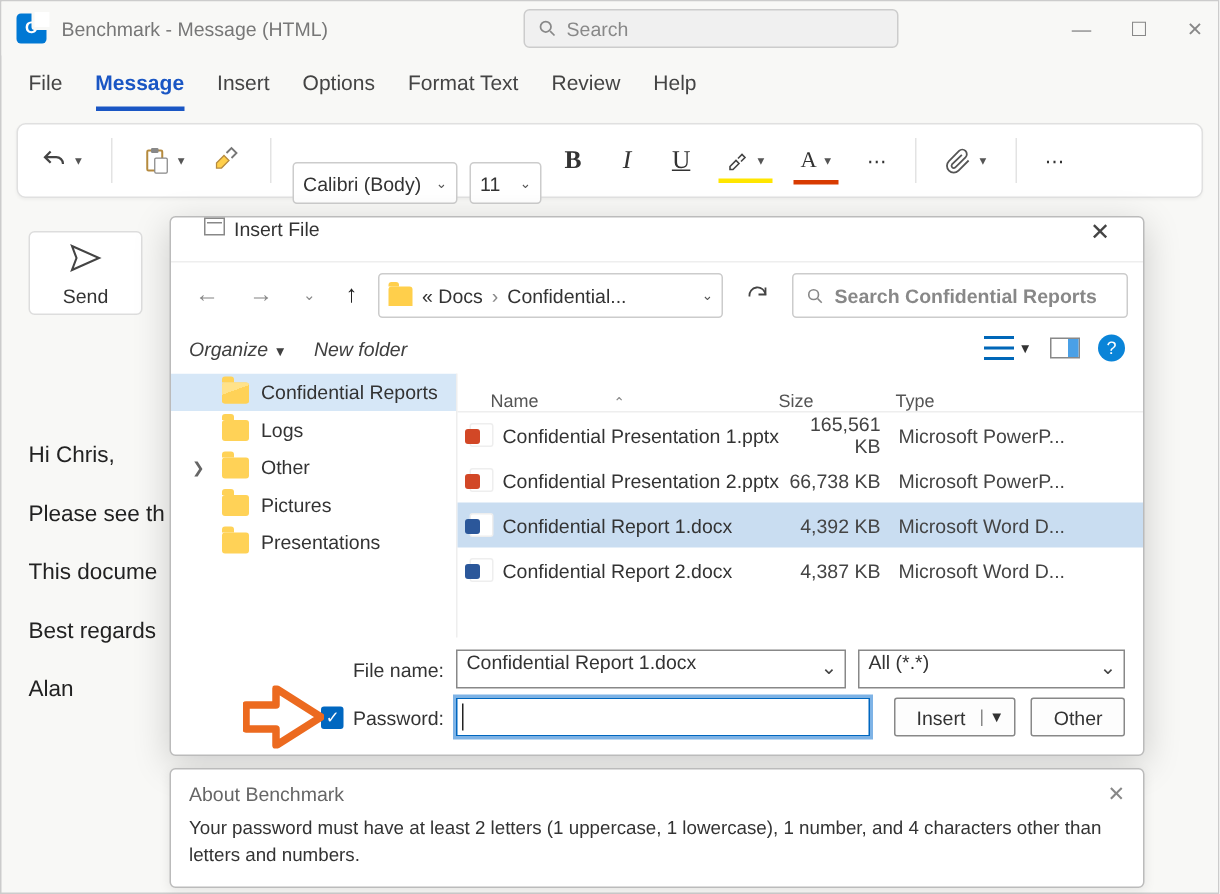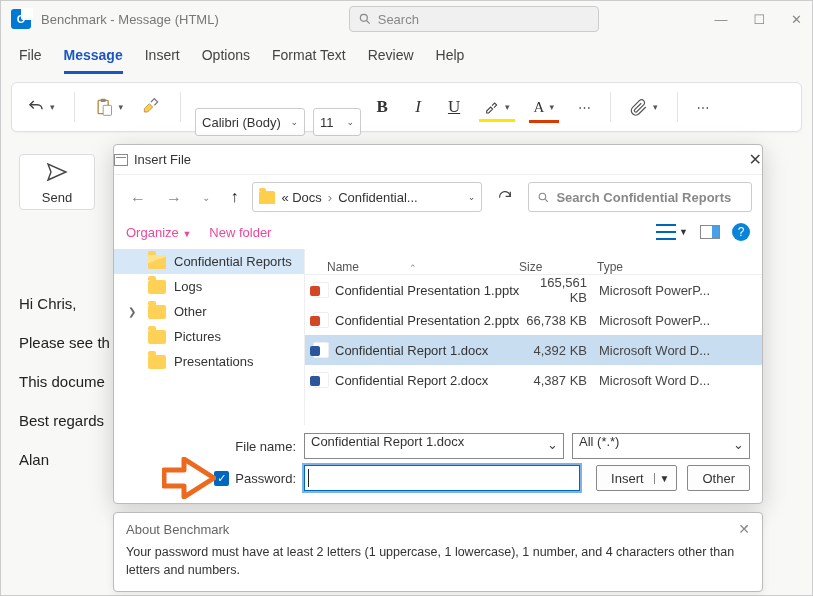--- a/index.html
+++ b/index.html
@@ -31,38 +31,38 @@
   .hl-red::after{ background:#d83b01;}
 
   .body-area { position:relative; margin: 12px 12px 0 12px; }
   .send-box { position:absolute; left:6px; top:10px; width:76px; height:56px; border:1px solid #ddd; background:#fff; border-radius:4px; display:flex; flex-direction:column; align-items:center; justify-content:center; gap:6px;}
   .send-box svg { width:24px; height:24px; }
   .mail-text { position:absolute; left:6px; top:140px; font-size:15px; color:#222; line-height:2.6;}
   .mail-text p { margin: 0;}
 
   
   .dialog { position:absolute; left:100px; top:0px; width:650px; height:360px; background:#fff; border:1px solid #bbb; border-radius:4px; box-shadow:0 6px 24px rgba(0,0,0,.18); }
-  .dlg-title { display:flex; align-items:center; height:30px; padding:0 0; border-bottom:1px solid #eee;}
+  .dlg-title { display:flex; align-items:flex-start; height:30px; padding:0 22px; border-bottom:1px solid #eee;}
   .dlg-title .lbl { font-size:13px; margin-left:6px;}
   .dlg-title .close { margin-left:auto; font-size:16px; color:#444;}
   .dlg-icon { width:14px;height:12px; border:1px solid #888; position:relative;}
   .dlg-icon::before{content:"";position:absolute;left:1px;top:2px;right:1px;height:1px;background:#888;}
   
   .dlg-nav { display:flex; align-items:center; height:44px; padding:0 10px; gap:8px; }
   .navbtn { color:#888; padding:4px 6px; font-size:16px; }
   .navbtn.enabled { color:#222; }
   .bread { flex:0 0 230px; height:30px; border:1px solid #ccc; border-radius:3px; display:flex; align-items:center; padding:0 6px; gap:6px; font-size:13px;}
   .bread .folder-ic { width:16px;height:13px;background:#ffcf4b;border-radius:2px 2px 0 0;position:relative;}
   .bread .folder-ic::before{content:"";position:absolute;top:-3px;left:0;width:7px;height:3px;background:#ffcf4b;border-radius:2px 2px 0 0;}
   .bread .caret{margin-left:auto;}
   .refresh { width:30px;height:30px; display:flex;align-items:center;justify-content:center; color:#444;}
   .dlg-search { flex:1; height:30px; border:1px solid #ccc; border-radius:3px; display:flex; align-items:center; padding:0 8px; color:#888; gap:6px;font-weight:bold;}
   
   .dlg-toolbar { display:flex; align-items:center; padding:4px 12px 8px 12px; gap:18px;}
-  .dlg-toolbar .link { color:#ec4899; font-size:13px;}
+  .dlg-toolbar .link { color:#404040; font-size:13px;font-style:italic;}
   .dlg-toolbar .right { margin-left:auto; display:flex; gap:12px; align-items:center;}
   .viewbtn { width:20px;height:16px; display:flex; flex-direction:column; justify-content:space-between; }
   .viewbtn span{height:2px;background:#0067b8;}
   .panebtn { width:20px;height:14px;border:1px solid #888; position:relative;}
   .panebtn::after{content:"";position:absolute;right:0;top:0;bottom:0;width:7px;background:#4aa0e6;}
   .helpbtn{ width:18px;height:18px;border-radius:50%;background:#0a84d8;color:#fff;font-size:12px;display:flex;align-items:center;justify-content:center;}
   
   .dlg-body { display:flex; height:176px; }
   .tree { width:190px; padding:0px 0 0 0; font-size:13px; overflow:hidden;}
   .tree-item { display:flex; align-items:center; gap:8px; padding:5px 8px 5px 34px; }

